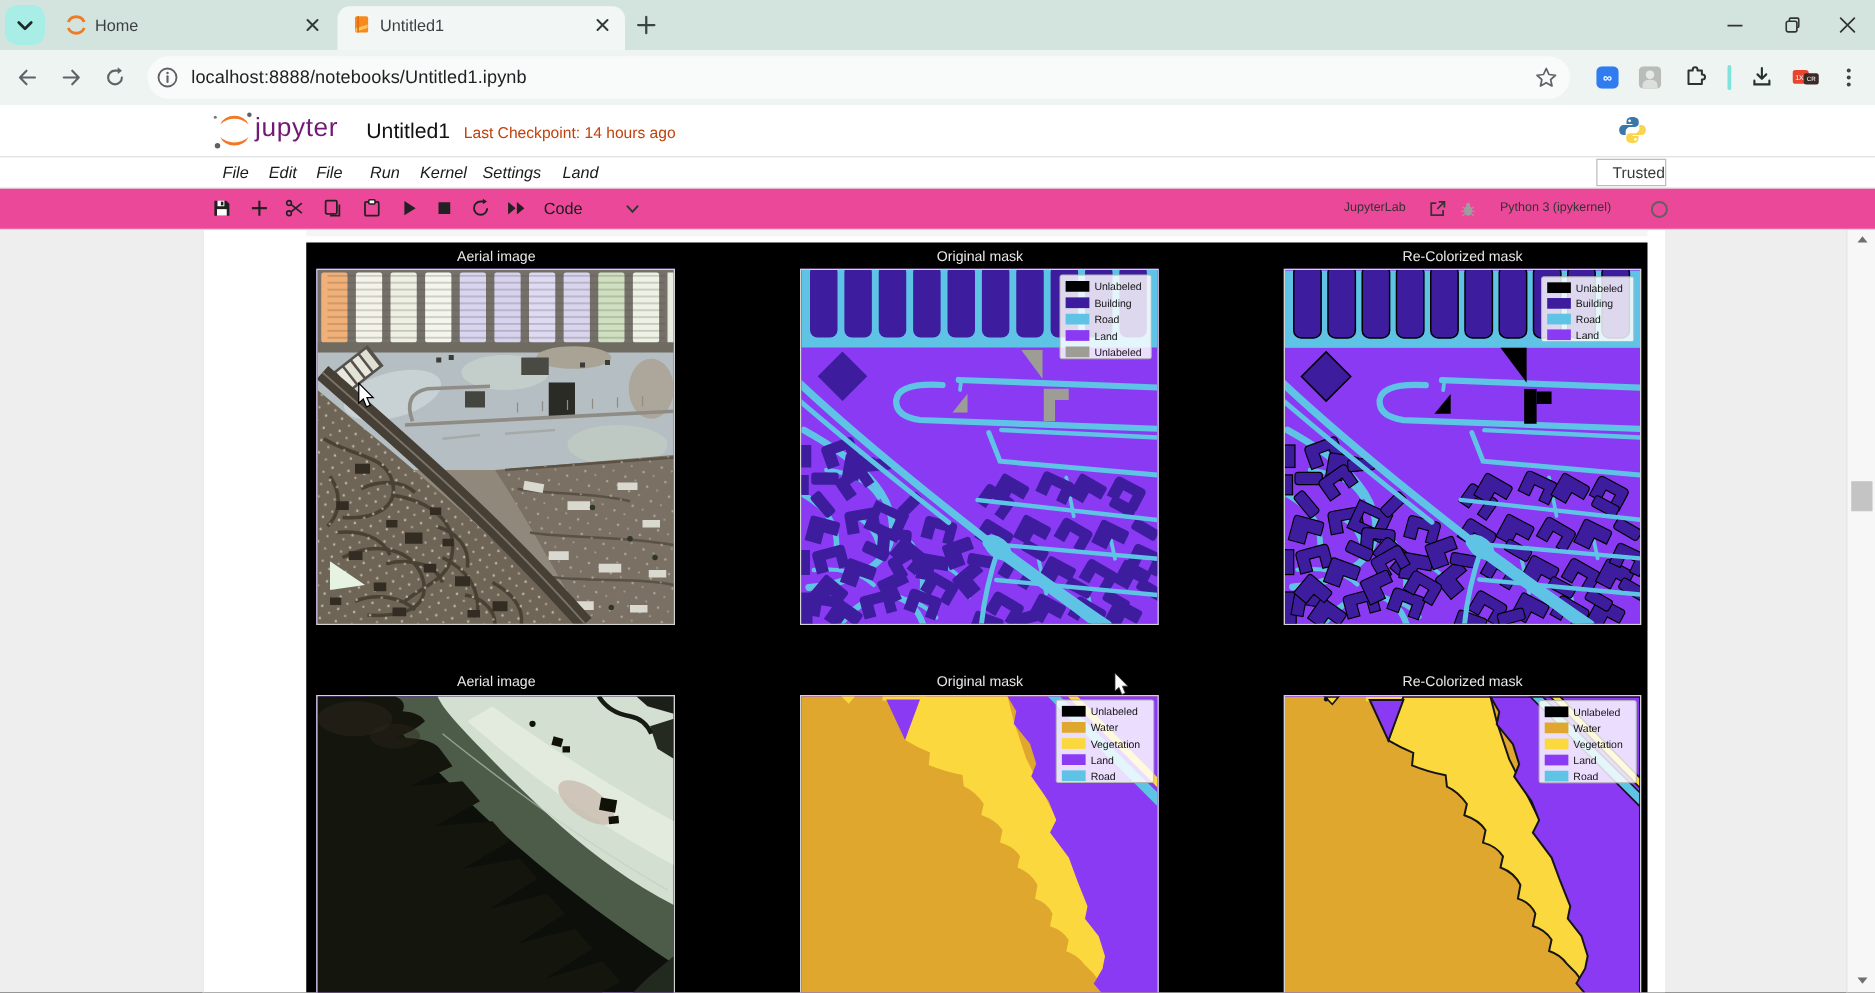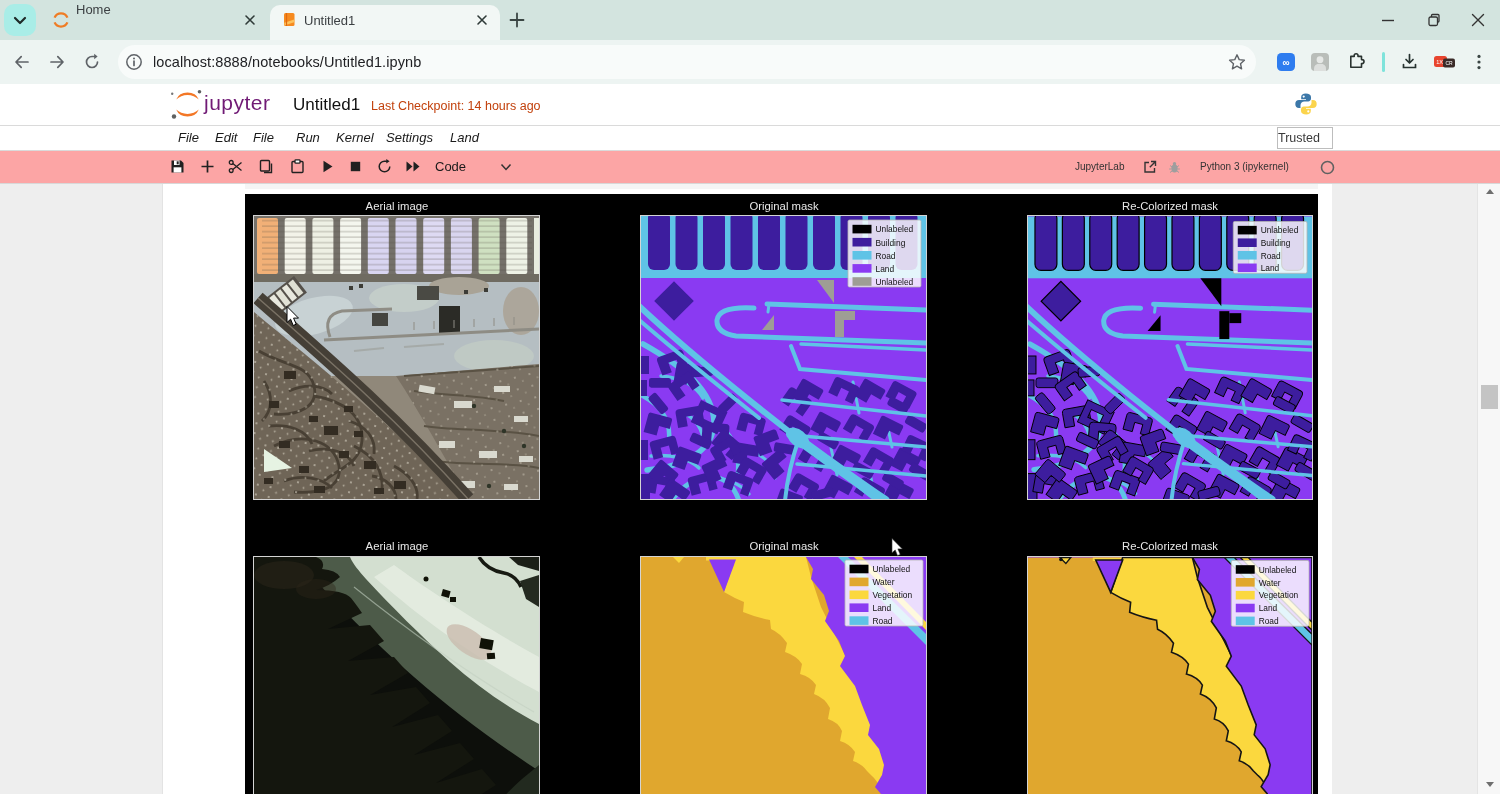--- a/index.html
+++ b/index.html
@@ -9,23 +9,23 @@
   #tabstrip{left:0;top:0;width:1500px;height:40px;background:#D3E4DF;}
   #addr{left:0;top:40px;width:1500px;height:44px;background:#EDF4F2;}
   #tab-active{left:270px;top:5px;width:230px;height:35px;background:#F2F7F5;border-radius:10px 10px 0 0;}
   .tabtxt{font-size:13px;color:#3C4043;}
   #chevbtn{left:4px;top:4px;width:32px;height:32px;border-radius:10px;background:#A9EDE7;}
   #pill{left:118px;top:45px;width:1138px;height:34px;border-radius:17px;background:#F8FBFA;}
   #url{left:153px;top:45px;height:34px;line-height:34px;font-size:14.5px;color:#202124;letter-spacing:0.1px;}
   
   #jphead{left:0;top:84px;width:1500px;height:41px;background:#fff;border-bottom:1px solid #DADADA;}
   #jpmenu{left:0;top:126px;width:1500px;height:24px;background:#fff;border-bottom:1px solid #DADADA;}
-  #jptool{left:0;top:151px;width:1500px;height:32px;background:#fca5a5;border-bottom:1px solid #D8D8D8;}
+  #jptool{left:0;top:151px;width:1500px;height:32px;background:#ec4899;border-bottom:1px solid #D8D8D8;}
   .mitem{position:absolute;top:0;height:24px;line-height:24px;font-size:13px;color:#1a1a1a;font-style:italic;}
-  #trusted{position:absolute;left:1277px;top:1px;width:54px;height:20px;border:1px solid #BDBDBD;background:#fff;font-size:12.5px;color:#3a3a3a;text-align:left;line-height:20px;}
+  #trusted{position:absolute;left:1277px;top:1px;width:54px;height:20px;border:1px solid #BDBDBD;background:#fff;font-size:12.5px;color:#3a3a3a;text-align:right;line-height:20px;}
   .ticon{position:absolute;top:8px;}
   .tlabel{position:absolute;top:0;height:32px;line-height:32px;font-size:10px;color:#333;}
   
   #nb{left:0;top:184px;width:1500px;height:610px;background:#EEEEEE;}
   #cell{position:absolute;left:162px;top:0;width:1169px;height:610px;background:#fff;border-left:1px solid #E3E3E3;}
   #insliver{position:absolute;left:245px;top:0;width:1073px;height:5px;background:#F5F5F5;}
   #fig{position:absolute;left:245px;top:10px;width:1073px;height:600px;background:#000;}
   .ftitle{position:absolute;color:#E8E8E8;font-size:11.3px;text-align:center;width:290px;}
   .img{position:absolute;border:1px solid #D4D4D4;overflow:hidden;background:#8A3AF2;text-align:right;}
   .img svg{display:block;}
@@ -176,21 +176,21 @@
 <div id="chevbtn" class="abs">
   <svg width="32" height="32" viewBox="0 0 32 32">
       <path d="M11,14 L16,19 L21,14" fill="none" stroke="#1F2A28" stroke-width="2.2" stroke-linecap="round" stroke-linejoin="round"></path>
     </svg>
 </div>
 
 <svg class="abs" style="left:52px;top:11px" width="18" height="18" viewBox="0 0 18 18">
   <path d="M2.6,6.6 A7,7 0 0 1 15.4,6.6" fill="none" stroke="#EF7C25" stroke-width="2.3"></path>
   <path d="M15.4,11.4 A7,7 0 0 1 2.6,11.4" fill="none" stroke="#EF7C25" stroke-width="2.3"></path>
 </svg>
-<div class="abs tabtxt" style="left:76px;top:2px">Home</div>
+<div class="abs tabtxt" style="left:76px;top:13px">Home</div>
 <svg class="abs" style="left:243px;top:13px" width="14" height="14" viewBox="0 0 14 14">
     <path d="M3,3 L11,11 M11,3 L3,11" stroke="#2F3A38" stroke-width="1.6" stroke-linecap="round"></path>
   </svg>
 
 <svg class="abs" style="left:281px;top:11px" width="17" height="17" viewBox="0 0 17 17">
   <path d="M3,3.5 Q3,2 4.5,2 L12,2 Q13.5,2 13.5,3.5 L13.5,13.5 Q13.5,15 12,15 L4.5,15 Q3,15 3,13.5 Z" fill="#F68A1F"></path>
   <path d="M3.4,11.8 L13.1,8.6 L13.1,11.2 L3.4,14.6 Z" fill="#FDC35C"></path>
   <path d="M5.5,2 L5.5,15" stroke="#E06A10" stroke-width="1.2"></path>
 </svg>
 <div class="abs tabtxt" style="left:304px;top:13px">Untitled1</div>

